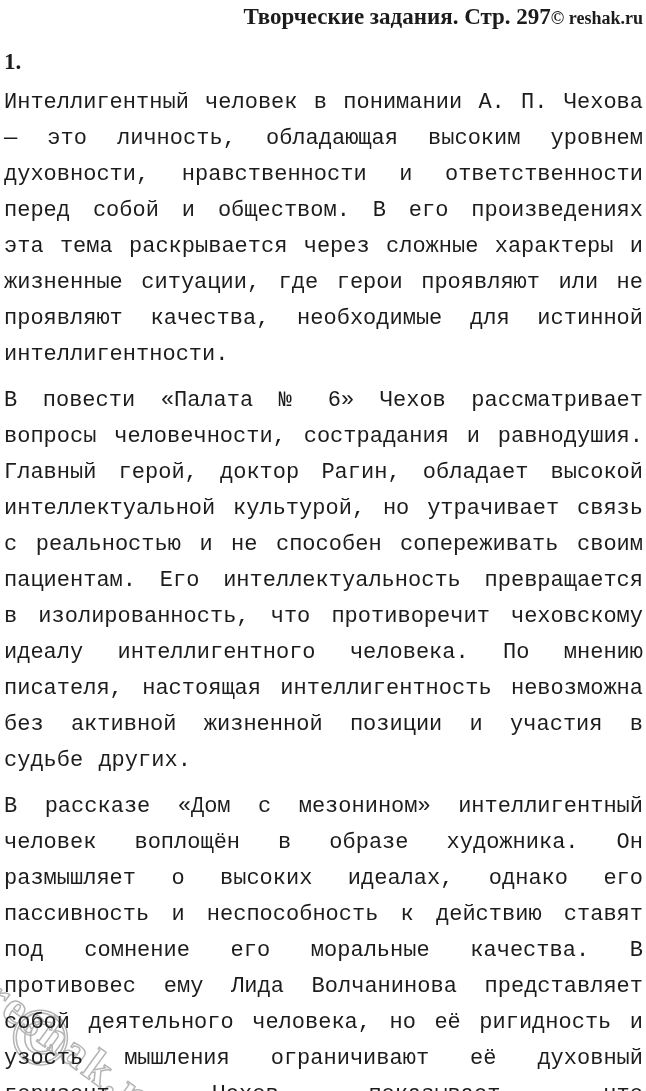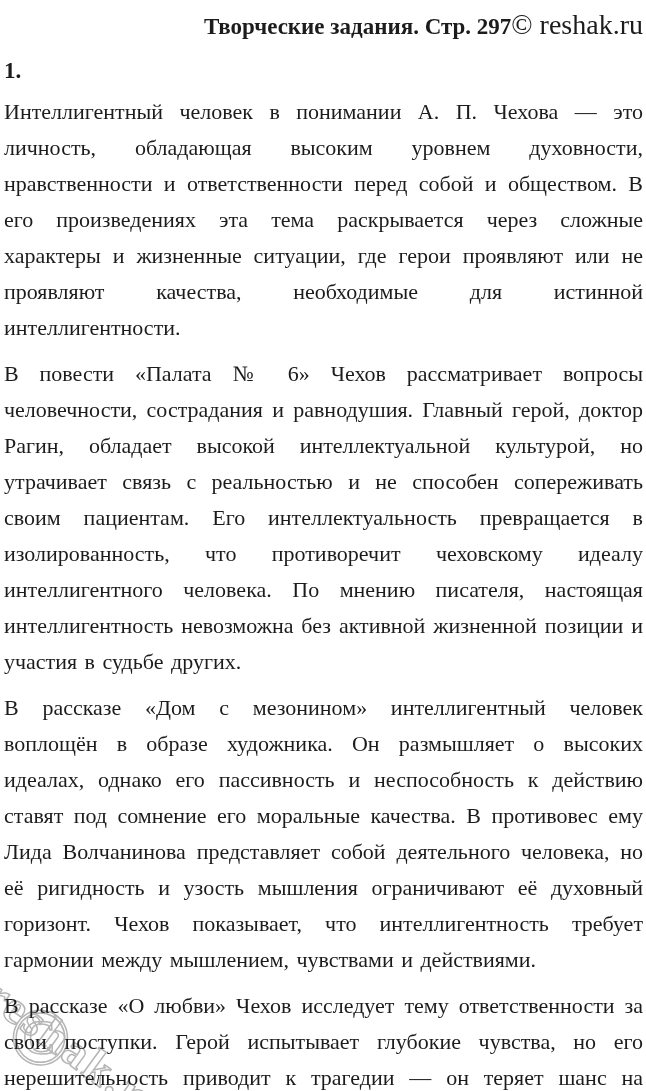--- a/index.html
+++ b/index.html
@@ -26,39 +26,39 @@
     display: flex;
     justify-content: flex-end;
     align-items: baseline;
     line-height: 30px;
   }
   .header-title {
     font-size: 23px;
     font-weight: bold;
   }
   .header-copyright {
-    font-size: 28px;
-    font-weight: normal;
-    margin-top: 8px;
+    font-size: 18px;
+    font-weight: bold;
   }
   .task-number {
     margin-top: 14px;
     font-size: 23px;
     font-weight: bold;
     line-height: 30px;
   }
   .content {
     margin-top: 8px;
   }
   .content p {
     margin: 0 0 10px 0;
     font-size: 22px;
     line-height: 36px;
     text-align: justify;
     word-spacing: 2px;
+    font-family: Liberation Mono, monospace;
   }
   
   .watermark {
     position: absolute;
     left: 0;
     top: 955px;
     width: 240px;
     height: 140px;
     z-index: 0;
     pointer-events: none;

